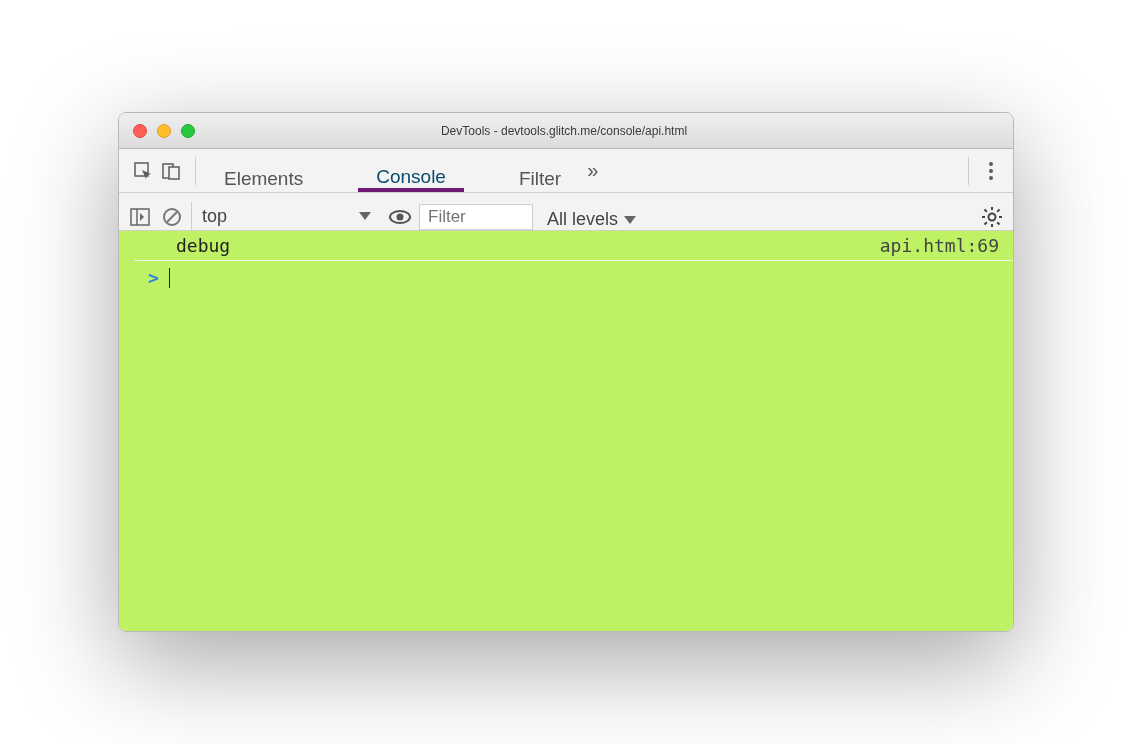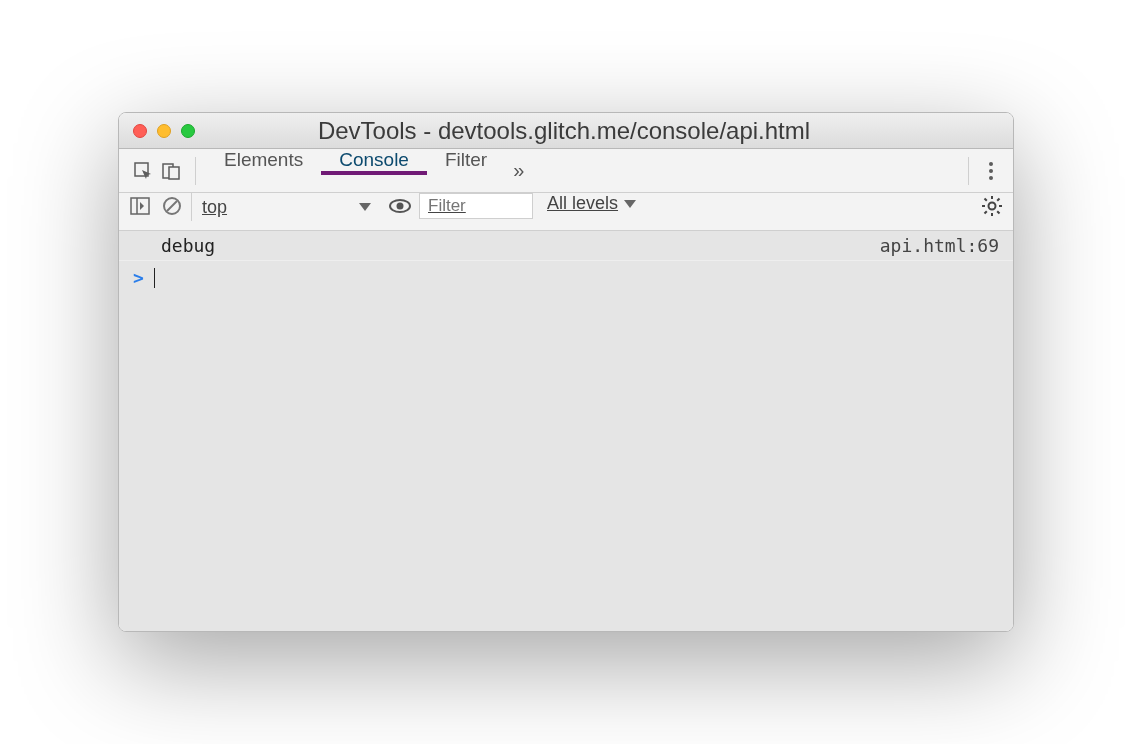--- a/index.html
+++ b/index.html
@@ -29,75 +29,75 @@
     position: relative;
   }
   .traffic { display:flex; gap:10px; margin-left:14px; }
   .dot { width:14px; height:14px; border-radius:50%; }
   .dot.red{background:#ff5f57;border:1px solid #e24640;}
   .dot.yellow{background:#ffbd2e;border:1px solid #dfa022;}
   .dot.green{background:#28c940;border:1px solid #1ba92d;}
   .title-text{
     position:absolute; left:0; right:4px;
     text-align:center;
-    font-size:24px; color:#3b3b3b;
+    font-size:12px; color:#3b3b3b;
     pointer-events:none;
   }
   
   .tabsrow{
     height:44px;
     background:#f3f3f3;
     border-bottom:1px solid #cfcfcf;
     display:flex; align-items:center;
     padding:0 10px;
   }
   .iconbtn{
     width:28px; height:28px;
     display:flex; align-items:center; justify-content:center;
     color:#5c5c5c; cursor:pointer;
   }
   .vdiv{ width:1px; height:28px; background:#cfcfcf; margin:0 10px; }
-  .tabs{ display:flex; align-items:flex-start; height:100%; }
+  .tabs{ display:flex; align-items:flex-end; height:100%;gap:37px; }
   .tab{
     padding:0 18px; display:flex; align-items:center;
     font-size:19px; color:#555; cursor:pointer;
     border-bottom:2px solid transparent;
   }
   .tab.active{ color:#0c4a6e; border-bottom:4px solid #701a75; }
   .spacer{ flex:1; }
   .chevrons{ font-size:20px; color:#555; padding:0 8px; cursor:pointer; }
   .kebab{ display:flex; flex-direction:column; gap:3px; padding:0 10px; cursor:pointer;}
   .kebab span{ width:4px; height:4px; background:#5c5c5c; border-radius:50%; }
   
   .toolbar{
     height:38px;
     background:#f3f3f3;
     border-bottom:1px solid #cfcfcf;
-    display:flex; align-items:flex-start;
+    display:flex; align-items:flex-end;
     padding:0 8px; gap:6px;
-    font-size:18px; color:#444;text-decoration:underline;
+    font-size:18px; color:#444;
   }
   .tb-icon{ width:26px; height:26px; display:flex; align-items:center; justify-content:center; cursor:pointer;}
   .context-select{
     display:flex; align-items:center; gap:6px;
     padding:0 10px; height:28px; cursor:pointer;
     border-left:1px solid #cfcfcf;
     min-width:190px;
   }
   .tri-down{ width:0;height:0;border-left:6px solid transparent;border-right:6px solid transparent;border-top:8px solid #666; margin-left:auto;}
   .filter-input{
     height:26px; width:114px;
     background:#fff; border:1px solid #cfcfcf;
     padding:0 8px; font-size:17px; color:#666;
     outline:none;
   }
   .levels{ display:flex; align-items:center; gap:6px; padding:0 8px; cursor:pointer;}
   .gear{ margin-left:auto; cursor:pointer; }
   
-  .console-body{ flex:1; background:#e5e5e5; font-family: Menlo, Consolas, monospace; font-size:18px; }
+  .console-body{ flex:1; background:#bef264; font-family: Menlo, Consolas, monospace; font-size:18px;padding-left:15px; }
   .row{
     display:flex; align-items:center;
     padding:4px 14px;
     border-bottom:1px solid #eee;
   }
   .row .msg{ color:#222; margin-left:28px;}
   .row .src{ margin-left:auto; color:#444; font-family: Menlo, Consolas, monospace; cursor:pointer;}
   .prompt{
     display:flex; align-items:center;
     padding:6px 14px;

